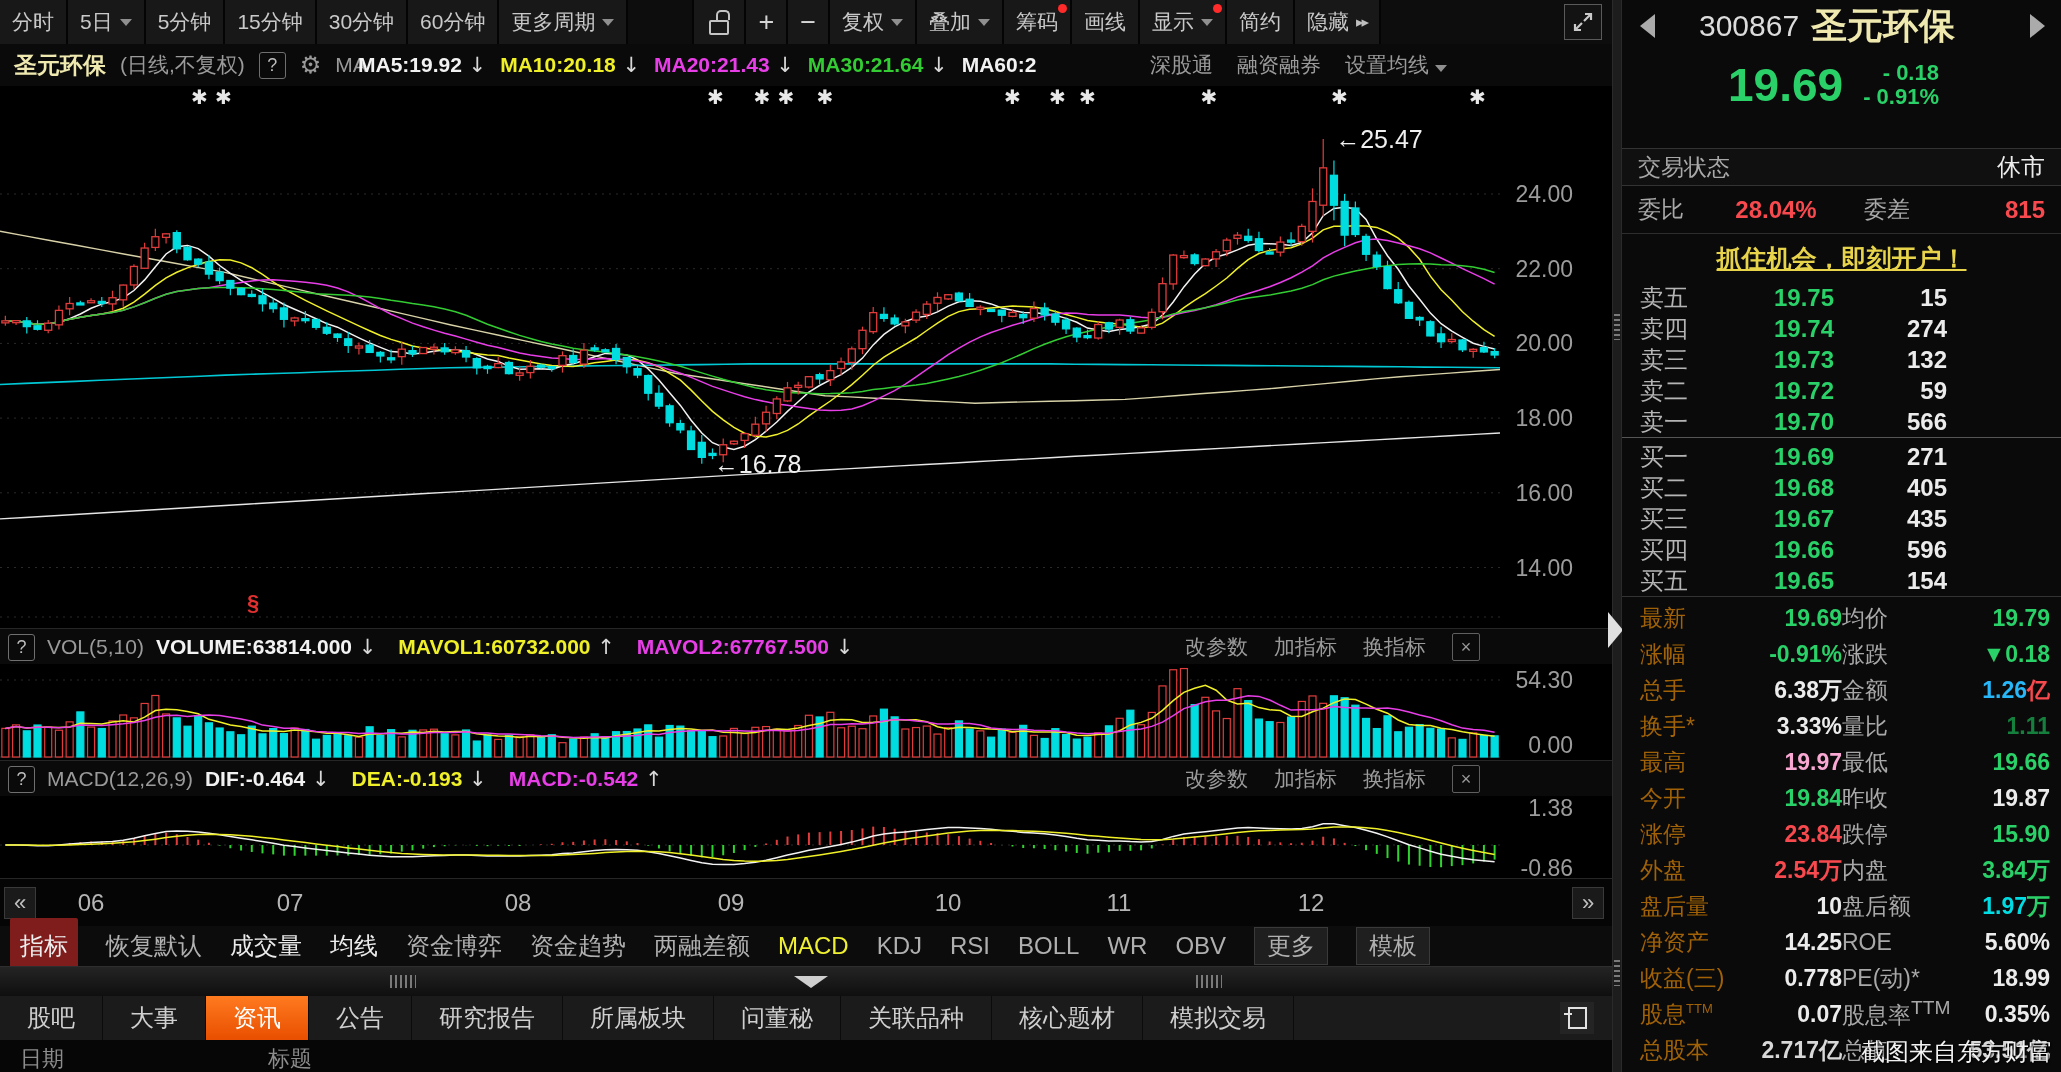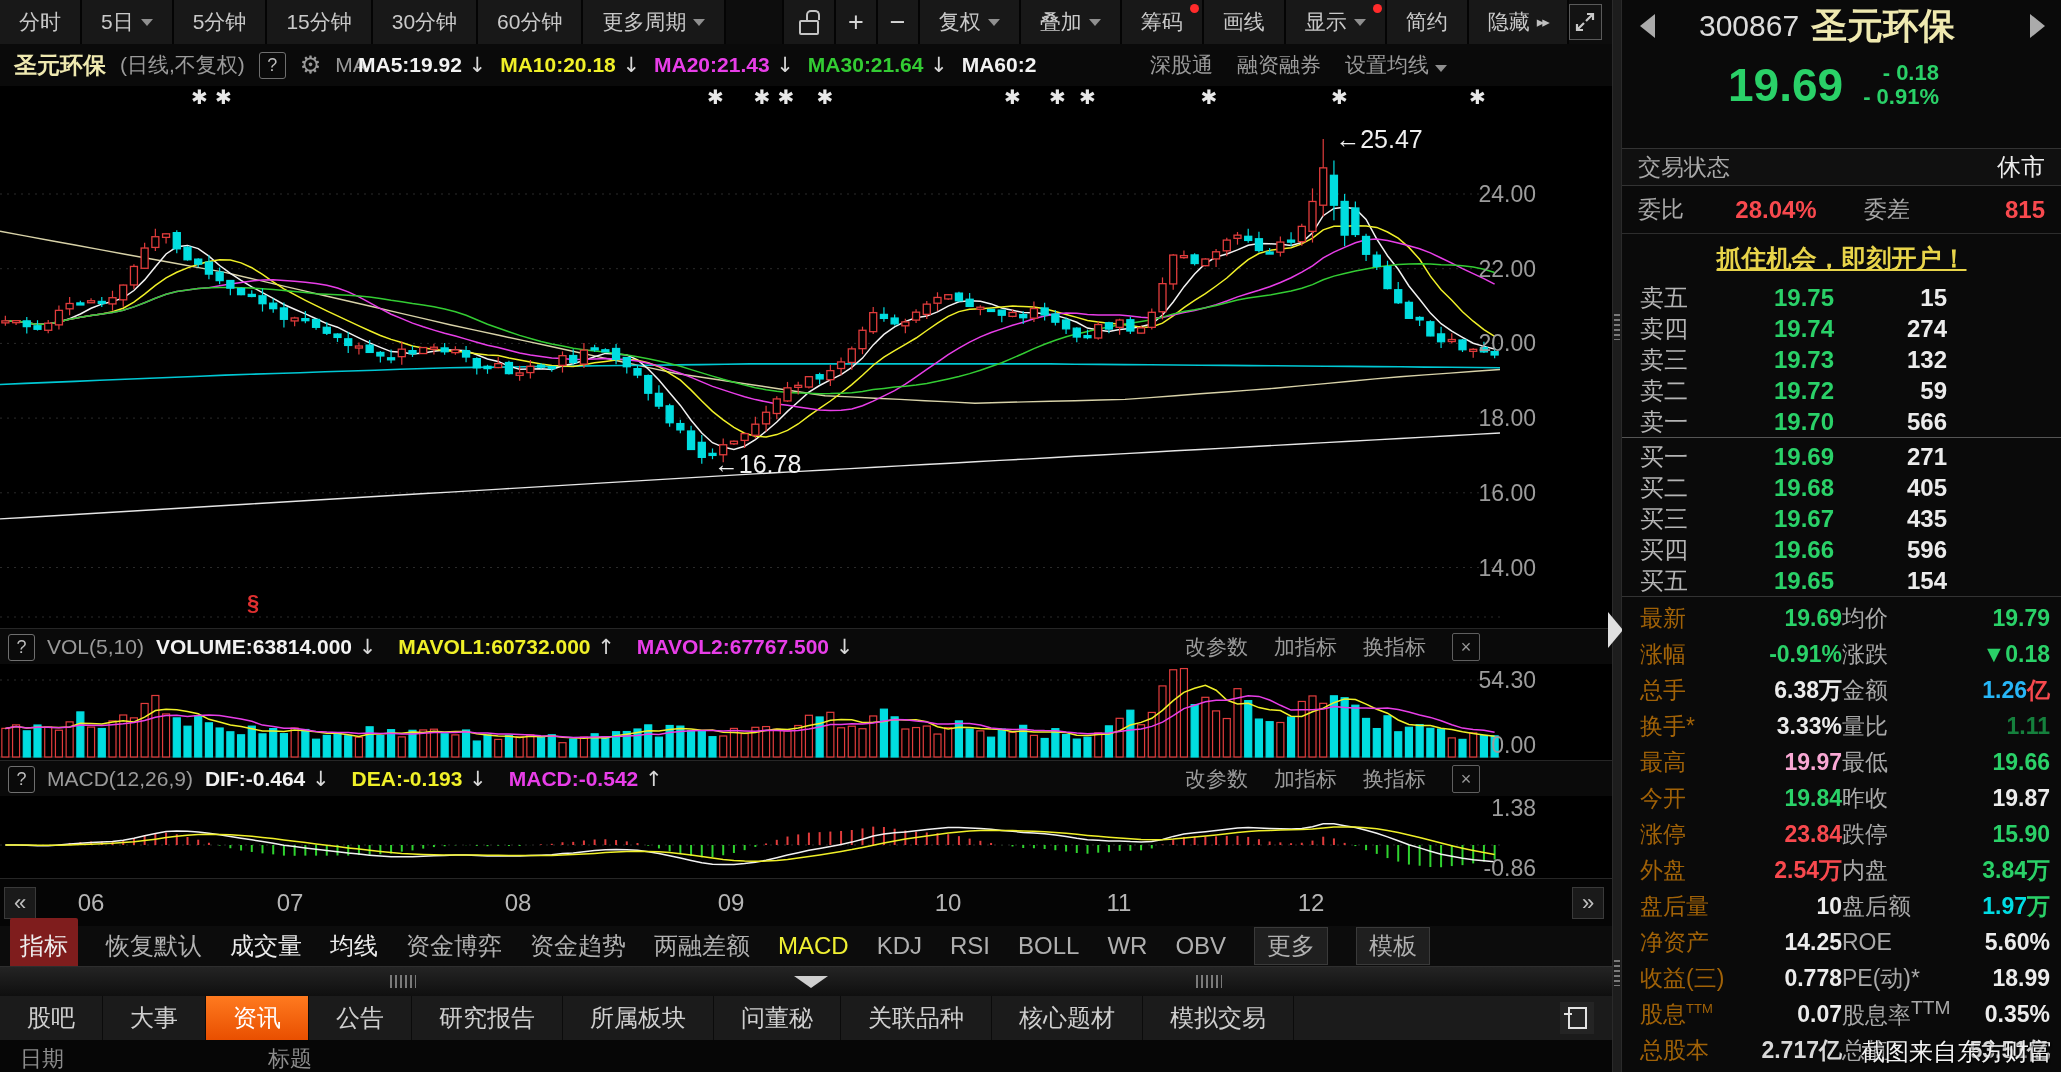--- a/index.html
+++ b/index.html
@@ -3,21 +3,21 @@
 <meta charset="utf-8">
 <style>
   html,body{margin:0;padding:0;background:#000;}
   #app{position:relative;width:2061px;height:1072px;background:#000;overflow:hidden;
        font-family:"Liberation Sans",sans-serif;color:#ccc;}
   .ico{font-family:"DejaVu Sans","Liberation Sans",sans-serif;}
 
   
   #toolbar{position:absolute;left:0;top:0;width:1612px;height:44px;background:#0d0d0d;
            border-bottom:1px solid #1f1f1f;display:flex;align-items:stretch;}
-  .tb-btn{display:flex;align-items:center;gap:7px;padding:0 19px;background:#181818;
+  .tb-btn{display:flex;align-items:center;gap:7px;padding:0 12px;background:#181818;
           border-right:2px solid #040404;color:#c9c9c9;font-size:21px;position:relative;cursor:pointer;white-space:nowrap;}
   .tb-btn.glyph{font-size:27px;padding:0 12px;color:#d5d5d5;}
   .tb-gap{width:64px;background:#0d0d0d;border-right:2px solid #040404;}
   .caret{width:0;height:0;border-left:6px solid transparent;border-right:6px solid transparent;border-top:7px solid #8f8f8f;}
   .reddot{position:absolute;top:4px;right:3px;width:9px;height:9px;border-radius:50%;background:#ff2b2b;}
   .more2{color:#bfbfbf;font-size:15px;letter-spacing:-2px;}
   .lockwrap{display:flex;flex-direction:column;align-items:center;justify-content:center;padding:0 14px;background:#181818;border-right:2px solid #040404;cursor:pointer;}
   .lock-sh{width:10px;height:8px;border:2px solid #c4c4c4;border-bottom:none;border-radius:5px 5px 0 0;margin-left:8px;}
   .lock-bd{width:16px;height:11px;border:2px solid #c4c4c4;border-radius:2px;}
   #expand-btn{margin-left:auto;align-self:center;width:36px;height:34px;border:1px solid #5a5a5a;
@@ -31,21 +31,21 @@
            font-size:18px;display:flex;align-items:center;justify-content:center;cursor:pointer;}
   .graytx{color:#9a9a9a;font-size:21px;}
   .legend-item{font-size:21px;font-weight:bold;}
   .arrow-glyph{color:#d8d8d8;font-weight:normal;}
   .links a, .ctrl{color:#9a9a9a;font-size:21px;cursor:pointer;text-decoration:none;}
   .closebox{width:26px;height:26px;border:1px solid #5f5f5f;border-radius:2px;color:#9a9a9a;font-size:18px;
             display:flex;align-items:center;justify-content:center;cursor:pointer;}
 
   
   .pane{position:absolute;left:0;background:#000;}
-  .gutter{position:absolute;left:1436px;top:0;width:112px;height:100%;}
+  .gutter{position:absolute;left:1473px;top:0;width:112px;height:100%;}
   .ytick{position:absolute;right:12px;transform:translateY(-50%);color:#9c9c9c;font-size:23px;}
 
   
   #x-axis{position:absolute;left:0;top:878px;width:1612px;height:48px;background:#050505;border-top:1px solid #262626;}
   .month{position:absolute;top:10px;transform:translateX(-50%);color:#b5b5b5;font-size:24px;}
   .scrollbtn{position:absolute;top:8px;width:30px;height:30px;border:1px solid #3a3a3a;background:#1a1a1a;
              color:#c0c0c0;font-size:22px;display:flex;align-items:center;justify-content:center;cursor:pointer;}
 
   
   #indicator-bar{position:absolute;left:0;top:926px;width:1612px;height:40px;background:#0c0c0c;

